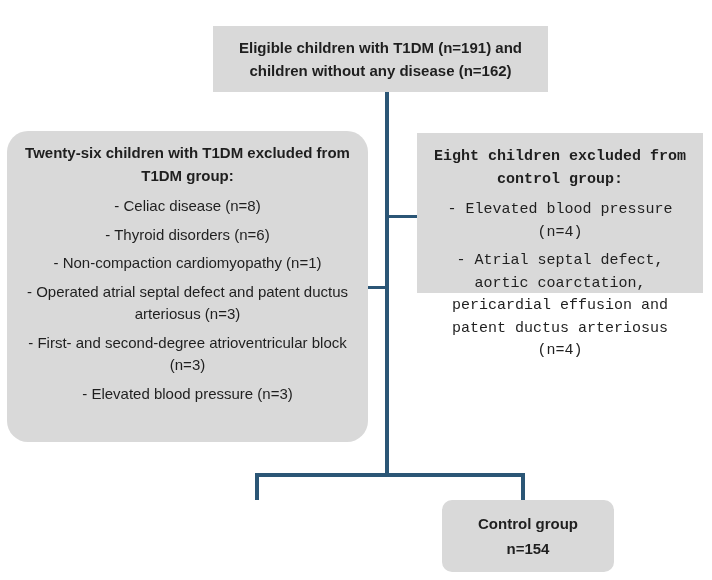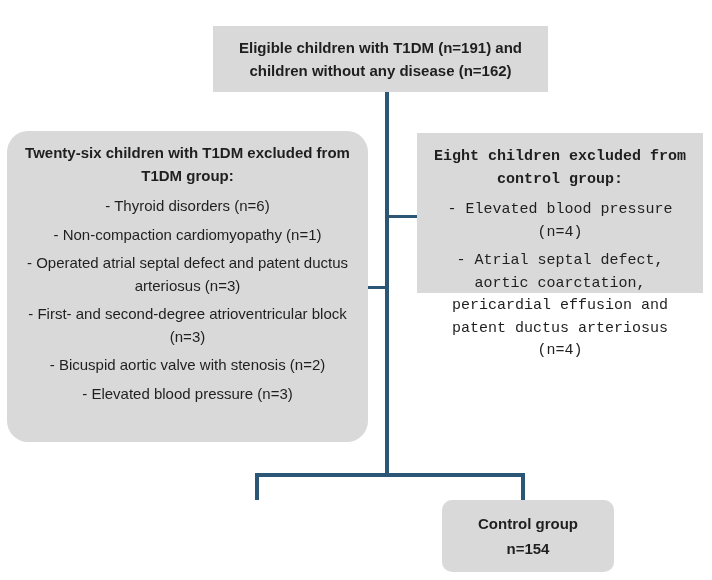--- a/index.html
+++ b/index.html
@@ -65,25 +65,25 @@
   <div class="line" id="branch"></div>
   <div class="line" id="drop-left"></div>
   <div class="line" id="drop-right"></div>
 
   <div class="box flex-center" id="top-box">
     <div>Eligible children with T1DM (n=191) and children without any disease (n=162)</div>
   </div>
 
   <div class="box" id="left-box">
     <div class="box-header">Twenty-six children with T1DM excluded from T1DM group:</div>
+    <div class="item">- Celiac disease (n=8)</div>
     <div class="item">- Thyroid disorders (n=6)</div>
     <div class="item">- Non-compaction cardiomyopathy (n=1)</div>
     <div class="item">- Operated atrial septal defect and patent ductus arteriosus (n=3)</div>
     <div class="item">- First- and second-degree atrioventricular block (n=3)</div>
-    <div class="item">- Bicuspid aortic valve with stenosis (n=2)</div>
     <div class="item">- Elevated blood pressure (n=3)</div>
   </div>
 
   <div class="box" id="right-box">
     <div class="box-header">Eight children excluded from control group:</div>
     <div class="item">- Elevated blood pressure (n=4)</div>
     <div class="item">- Atrial septal defect, aortic coarctation, pericardial effusion and patent ductus arteriosus (n=4)</div>
   </div>
 
 

